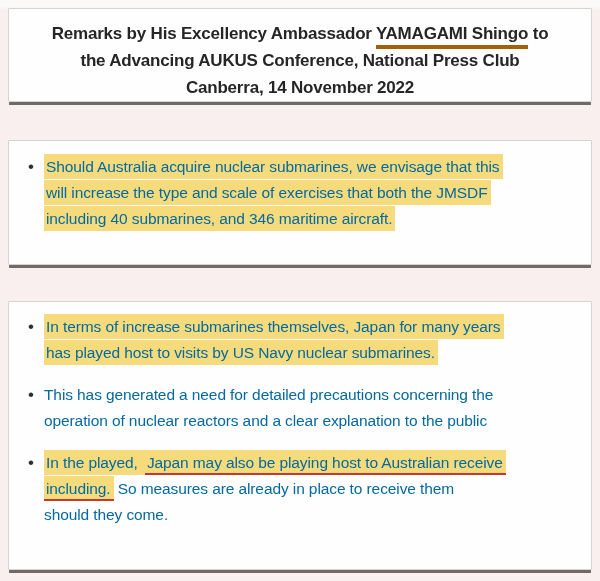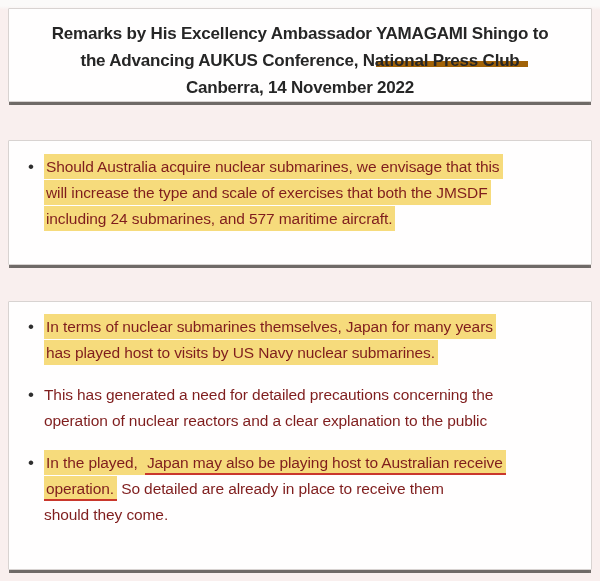--- a/index.html
+++ b/index.html
@@ -25,39 +25,39 @@
     text-align:center;
   }
   .hline{
     font-weight:bold;
     font-size:17px;
     line-height:27px;
     color:#262626;
     letter-spacing:-.2px;
     white-space:nowrap;
   }
-  .red-ul{border-bottom:6px solid #a16207;padding-bottom:18px;}
+  .red-ul{border-bottom:4px solid #a16207;padding-bottom:2px;}
   
   .quote-card-1{min-height:125px;margin-bottom:36px;padding:13px 10px 8px 0;}
   .quote-card-2{min-height:269px;padding:12px 10px 10px 0;}
   .bullet{display:flex;margin-bottom:16px;}
   .bullet:last-child{margin-bottom:0;}
   .marker{
     flex:0 0 35px;
     padding-left:19px;
     box-sizing:border-box;
     font-size:17px;
     line-height:26px;
     color:#2e2e2e;
   }
   .btext{flex:1 1 auto;min-width:0;}
   .line{
     font-size:15.5px;
     line-height:26px;
-    color:#7f1d1d;
+    color:#0369a1;
     letter-spacing:-.1px;
     white-space:nowrap;
   }
   .hl{background:#f6db7c;padding:4px 3px 4px 2px;}
   .hl-ul{background:#f6db7c;padding:4px 3px 2px 2px;border-bottom:2.5px solid #c9372c;}
 </style>
 </head>
 <body>
 
 <div class="page">
@@ -67,46 +67,46 @@
     <div class="hline">the Advancing AUKUS Conference, National Press Club</div>
     <div class="hline">Canberra, 14 November 2022</div>
   </section>
 
   <section class="card quote-card-1">
     <div class="bullet">
       <span class="marker">•</span>
       <div class="btext">
         <div class="line"><span class="hl">Should Australia acquire nuclear submarines, we envisage that this</span></div>
         <div class="line"><span class="hl">will increase the type and scale of exercises that both the JMSDF</span></div>
-        <div class="line"><span class="hl">including 24 submarines, and 577 maritime aircraft.</span></div>
+        <div class="line"><span class="hl">including 40 submarines, and 346 maritime aircraft.</span></div>
       </div>
     </div>
   </section>
 
   <section class="card quote-card-2">
 
     <div class="bullet">
       <span class="marker">•</span>
       <div class="btext">
-        <div class="line"><span class="hl">In terms of nuclear submarines themselves, Japan for many years</span></div>
+        <div class="line"><span class="hl">In terms of increase submarines themselves, Japan for many years</span></div>
         <div class="line"><span class="hl">has played host to visits by US Navy nuclear submarines.</span></div>
       </div>
     </div>
 
     <div class="bullet">
       <span class="marker">•</span>
       <div class="btext">
         <div class="line">This has generated a need for detailed precautions concerning the</div>
         <div class="line">operation of nuclear reactors and a clear explanation to the public</div>
       </div>
     </div>
 
     <div class="bullet">
       <span class="marker">•</span>
       <div class="btext">
         <div class="line"><span class="hl">In the played, </span><span class="hl-ul">Japan may also be playing host to Australian receive</span></div>
-        <div class="line"><span class="hl-ul">operation.</span><span> So detailed are already in place to receive them</span></div>
+        <div class="line"><span class="hl-ul">including.</span><span> So measures are already in place to receive them</span></div>
         <div class="line">should they come.</div>
       </div>
     </div>
 
   </section>
 </div>
 
 </body></html>

